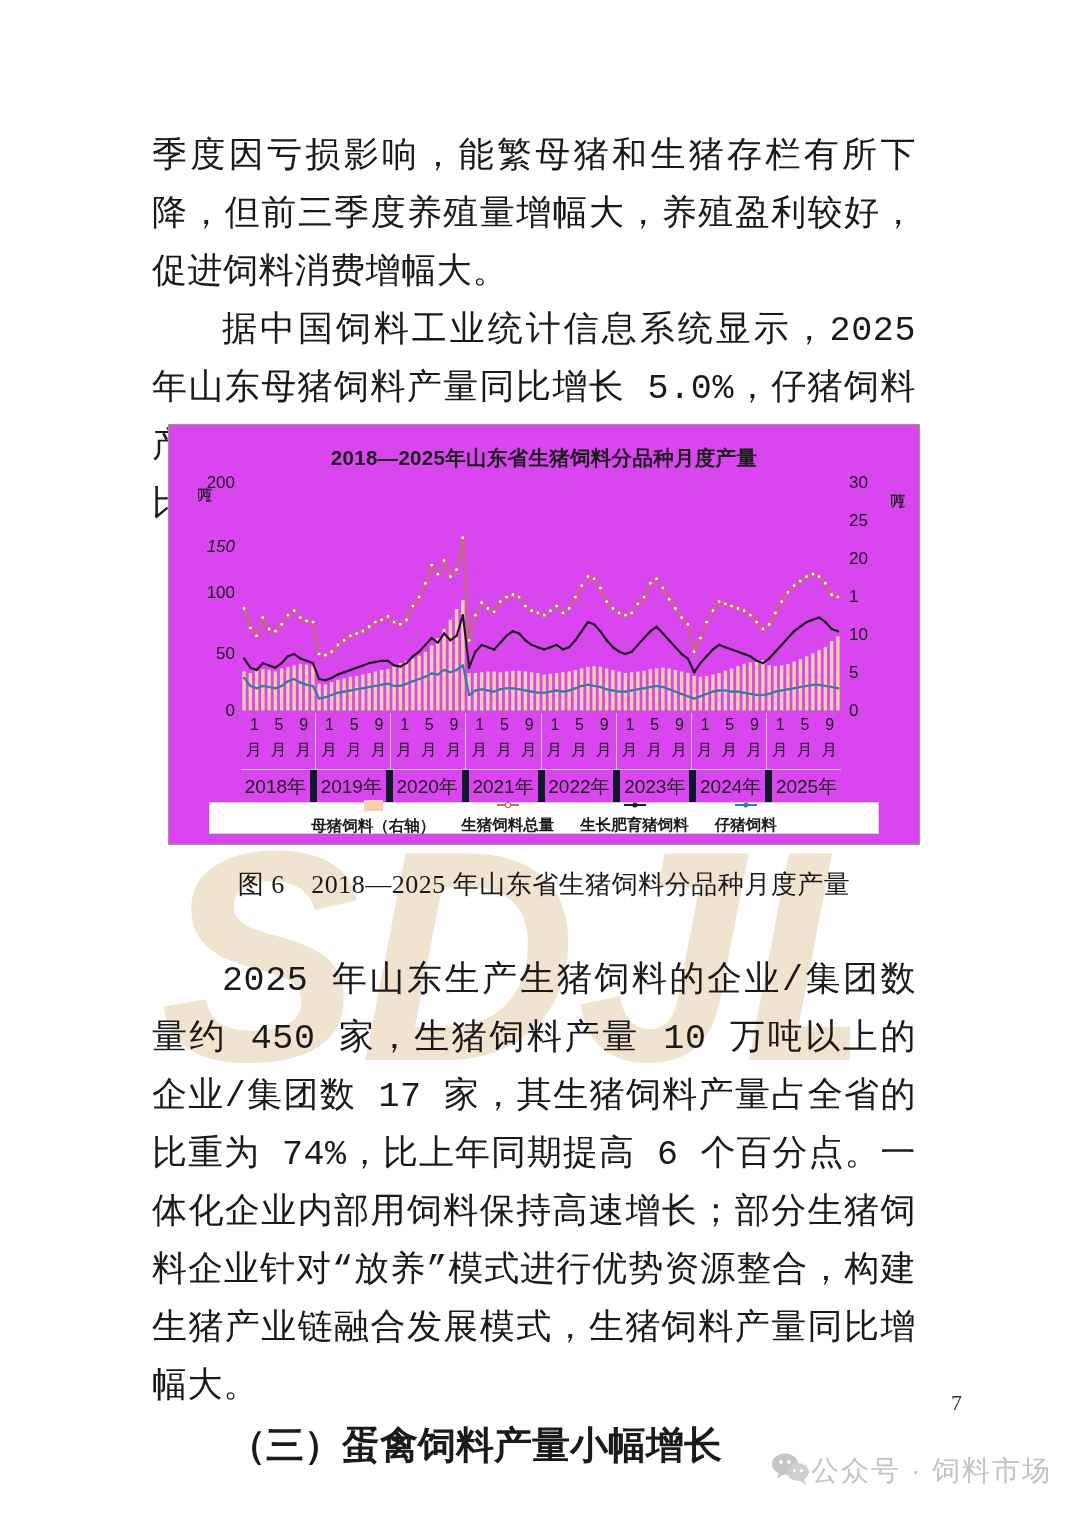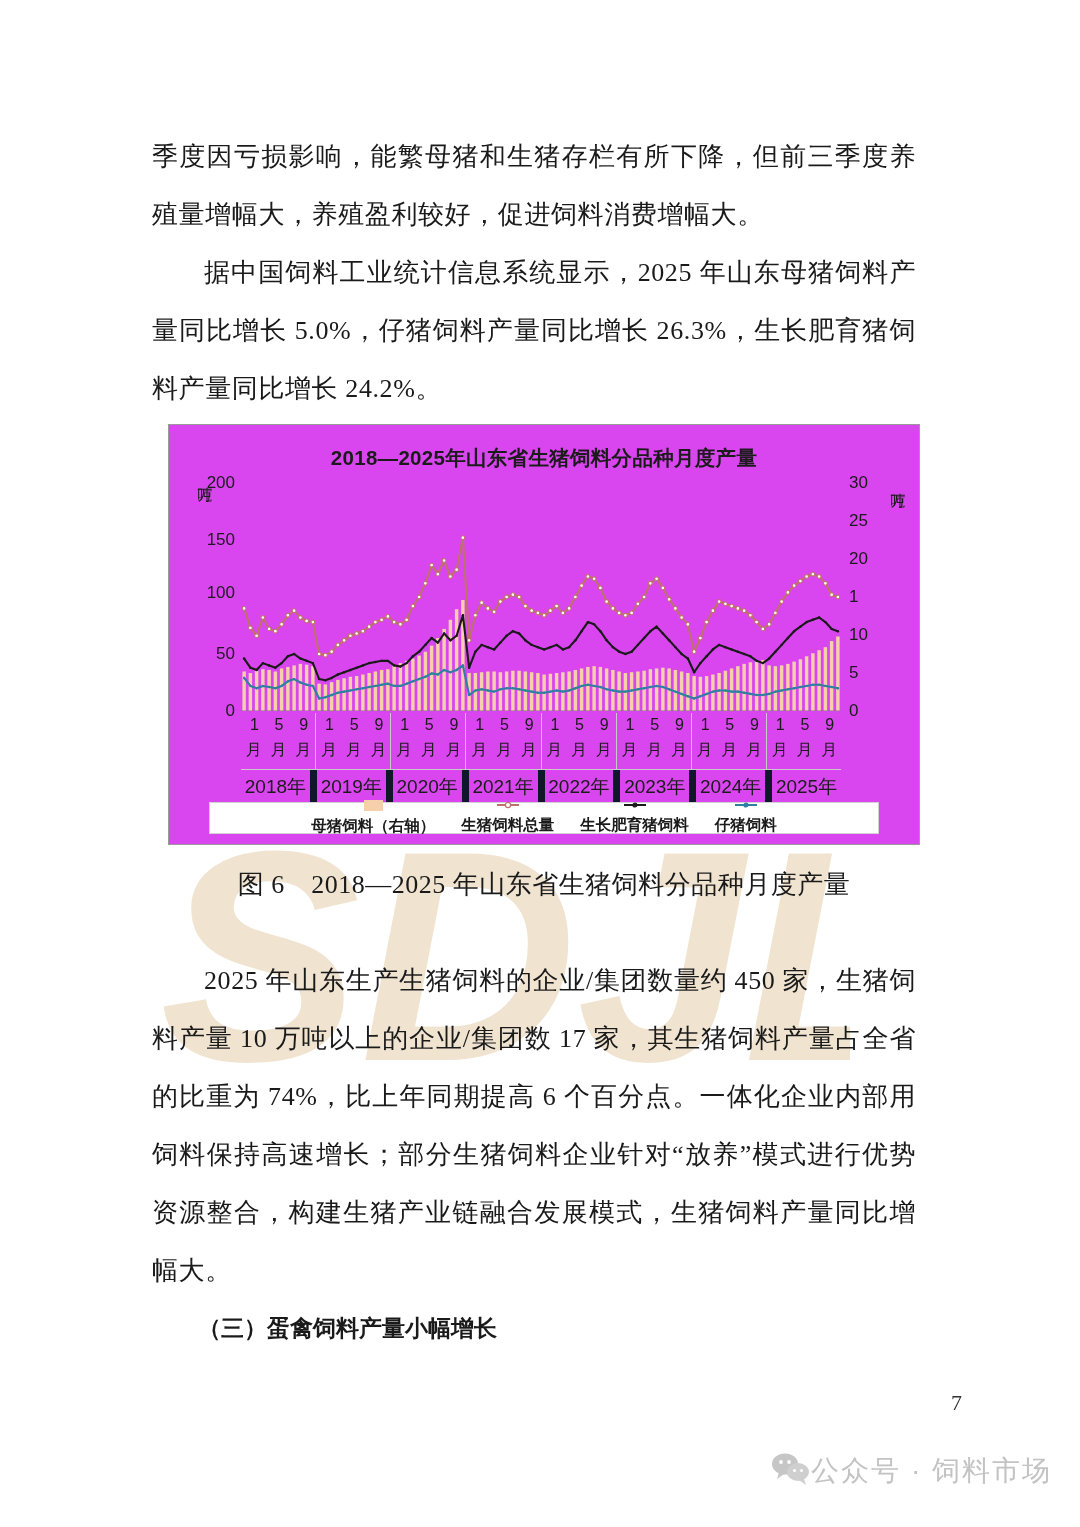--- a/index.html
+++ b/index.html
@@ -35,30 +35,30 @@
     z-index: 2;
   }
   .col {
     position: absolute;
     left: 152px;
     top: 128px;
     width: 780px;
   }
   p.body {
     margin: 0 16px 0 0;
-    font-size: 26px;
+    font-size: 35px;
     line-height: 58px;
     letter-spacing: 0.6px;
     text-align: justify;
     text-justify: inter-character;
-    font-family: Liberation Serif, serif;
+    font-family: Liberation Mono, monospace;
   }
   p.indent { text-indent: 2em; }
   .heading {
-    font-size: 23px;
+    font-size: 38px;
     line-height: 58px;
     text-indent: 2em;
     font-weight: 600;
     margin: 0;
   }
 
   
   .figure-wrap {
     position: absolute;
     left: 168px;
@@ -267,21 +267,21 @@
 
       <div class="chart-title">2018—2025年山东省生猪饲料分品种月度产量</div>
 
       <div class="ylab left">万吨</div>
       <div class="ylab right">万吨</div>
 
       <div class="ticks left" id="ticks-left" style="left:24px; top:58px; width:42px; height:228px;">
           <span style="top: 228px;">0</span>
           <span style="top: 171px;">50</span>
           <span style="top: 110px;">100</span>
-          <span style="top: 57px;">150</span>
+          <span style="top: 64px; font-style: italic;">150</span>
           <span style="top: 0px;">200</span>
         </div>
       <div class="ticks right" id="ticks-right" style="left:680px; top:58px; width:42px; height:228px;">
           <span style="top: 228px;">0</span>
           <span style="top: 190px;">5</span>
           <span style="top: 152px;">10</span>
           <span style="top: 114px;">1</span>
           <span style="top: 76px;">20</span>
           <span style="top: 38px;">25</span>
           <span style="top: 0px;">30</span>

